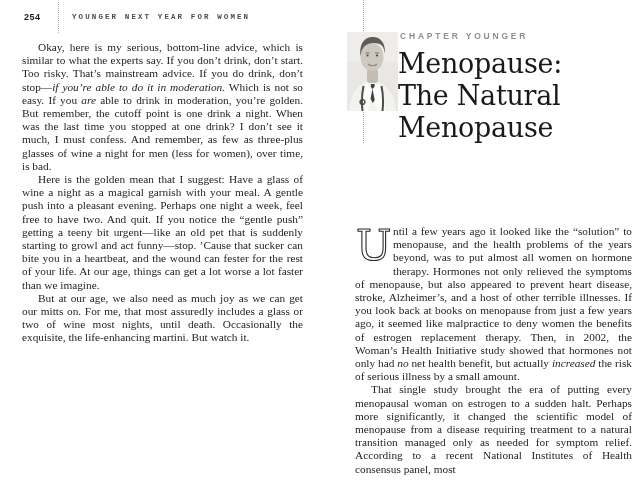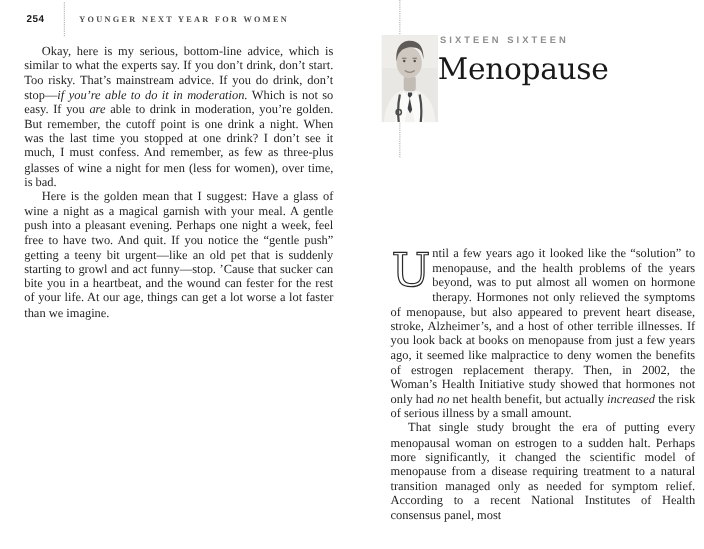--- a/index.html
+++ b/index.html
@@ -12,21 +12,21 @@
     position:absolute;left:24px;top:12px;
     font-family:"Liberation Sans",sans-serif;font-size:9px;font-weight:bold;
     letter-spacing:.5px;color:#1b1b1b;
   }
   .rule-left{
     position:absolute;left:58px;top:2px;height:31px;width:0;
     border-left:1px dotted #ababab;
   }
   .runhead{
     position:absolute;left:72px;top:13px;
-    font-family:Liberation Serif, serif;font-size:7.5px;font-weight:bold;
+    font-family:Liberation Mono, monospace;font-size:7.5px;font-weight:bold;
     letter-spacing:2.1px;color:#4d4d4d;white-space:nowrap;
   }
   
   .text-left{position:absolute;left:22px;top:41px;width:281px;}
   .text-right{position:absolute;left:355px;top:225px;width:277px;}
   .bodytext p{
     margin:0;font-size:11.3px;line-height:13.2px;text-align:justify;color:#242424;
   }
   .bodytext p.ind{text-indent:16px;font-family:Liberation Serif, serif;}
   .it{font-style:italic;}
@@ -66,20 +66,21 @@
 <div class="spread">
 
   <div>
     <span class="pagenum">254</span>
     <span class="rule-left"></span>
     <span class="runhead">YOUNGER NEXT YEAR FOR WOMEN</span>
 
     <div class="bodytext text-left">
       <p class="ind"><span>Okay, here is my serious, bottom-line advice, which is similar to what the experts say. If you don’t drink, don’t start. Too risky. That’s mainstream advice. If you do drink, don’t stop—</span><span class="it">if you’re able to do it in moderation.</span><span> Which is not so easy. If you </span><span class="it">are</span><span> able to drink in moderation, you’re golden. But remember, the cutoff point is one drink a night. When was the last time you stopped at one drink? I don’t see it much, I must confess. And remember, as few as three-plus glasses of wine a night for men (less for women), over time, is bad.</span></p>
       <p class="ind"><span>Here is the golden mean that I suggest: Have a glass of wine a night as a magical garnish with your meal. A gentle push into a pleasant evening. Perhaps one night a week, feel free to have two. And quit. If you notice the “gentle push” getting a teeny bit urgent—like an old pet that is suddenly starting to growl and act funny—stop. ’Cause that sucker can bite you in a heartbeat, and the wound can fester for the rest of your life. At our age, things can get a lot worse a lot faster than we imagine.</span></p>
+      <p class="ind"><span>But at our age, we also need as much joy as we can get our mitts on. For me, that most assuredly includes a glass or two of wine most nights, until death. Occasionally the exquisite, the life-enhancing martini. But watch it.</span></p>
     </div>
   </div>
 
   <div>
     <span class="rule-right"></span>
 
     <div class="photo">
       <svg width="51" height="79" viewBox="0 0 51 79" xmlns="http://www.w3.org/2000/svg">
         <rect width="51" height="79" fill="#e9e7e3"></rect>
         <rect width="51" height="30" fill="#efedea"></rect>
@@ -102,23 +103,25 @@
 
         <path d="M12 79 L19.5 50 L25.5 57 L21 79 Z" fill="#fbfbf9"></path>
         <path d="M39 79 L31.5 50 L25.5 57 L30 79 Z" fill="#fbfbf9"></path>
 
         <path d="M16.5 54 C15 61 14.5 70 15.5 79" stroke="#4c4c4c" stroke-width="2" fill="none"></path>
         <path d="M34.5 54 C36 61 36.5 70 35.5 79" stroke="#4c4c4c" stroke-width="2" fill="none"></path>
         <circle cx="15.5" cy="70" r="2.4" fill="none" stroke="#4c4c4c" stroke-width="1.4"></circle>
       </svg>
     </div>
 
-    <div class="kicker">SIXTEEN SIXTEEN</div>
+    <div class="kicker">CHAPTER YOUNGER</div>
 
     <h1 class="title">
+      <div>Menopause:</div>
+      <div>The Natural</div>
       <div>Menopause</div>
     </h1>
 
     <div class="bodytext text-right">
       <p><span class="dropcap">U</span><span>ntil a few years ago it looked like the “solution” to menopause, and the health problems of the years beyond, was to put almost all women on hormone therapy. Hormones not only relieved the symptoms of menopause, but also appeared to prevent heart disease, stroke, Alzheimer’s, and a host of other terrible illnesses. If you look back at books on menopause from just a few years ago, it seemed like malpractice to deny women the benefits of estrogen replacement therapy. Then, in 2002, the Woman’s Health Initiative study showed that hormones not only had </span><span class="it">no</span><span> net health benefit, but actually </span><span class="it">increased</span><span> the risk of serious illness by a small amount.</span></p>
       <p class="ind"><span>That single study brought the era of putting every menopausal woman on estrogen to a sudden halt. Perhaps more significantly, it changed the scientific model of menopause from a disease requiring treatment to a natural transition managed only as needed for symptom relief. According to a recent National Institutes of Health consensus panel, most</span></p>
     </div>
   </div>
 
 </div>

